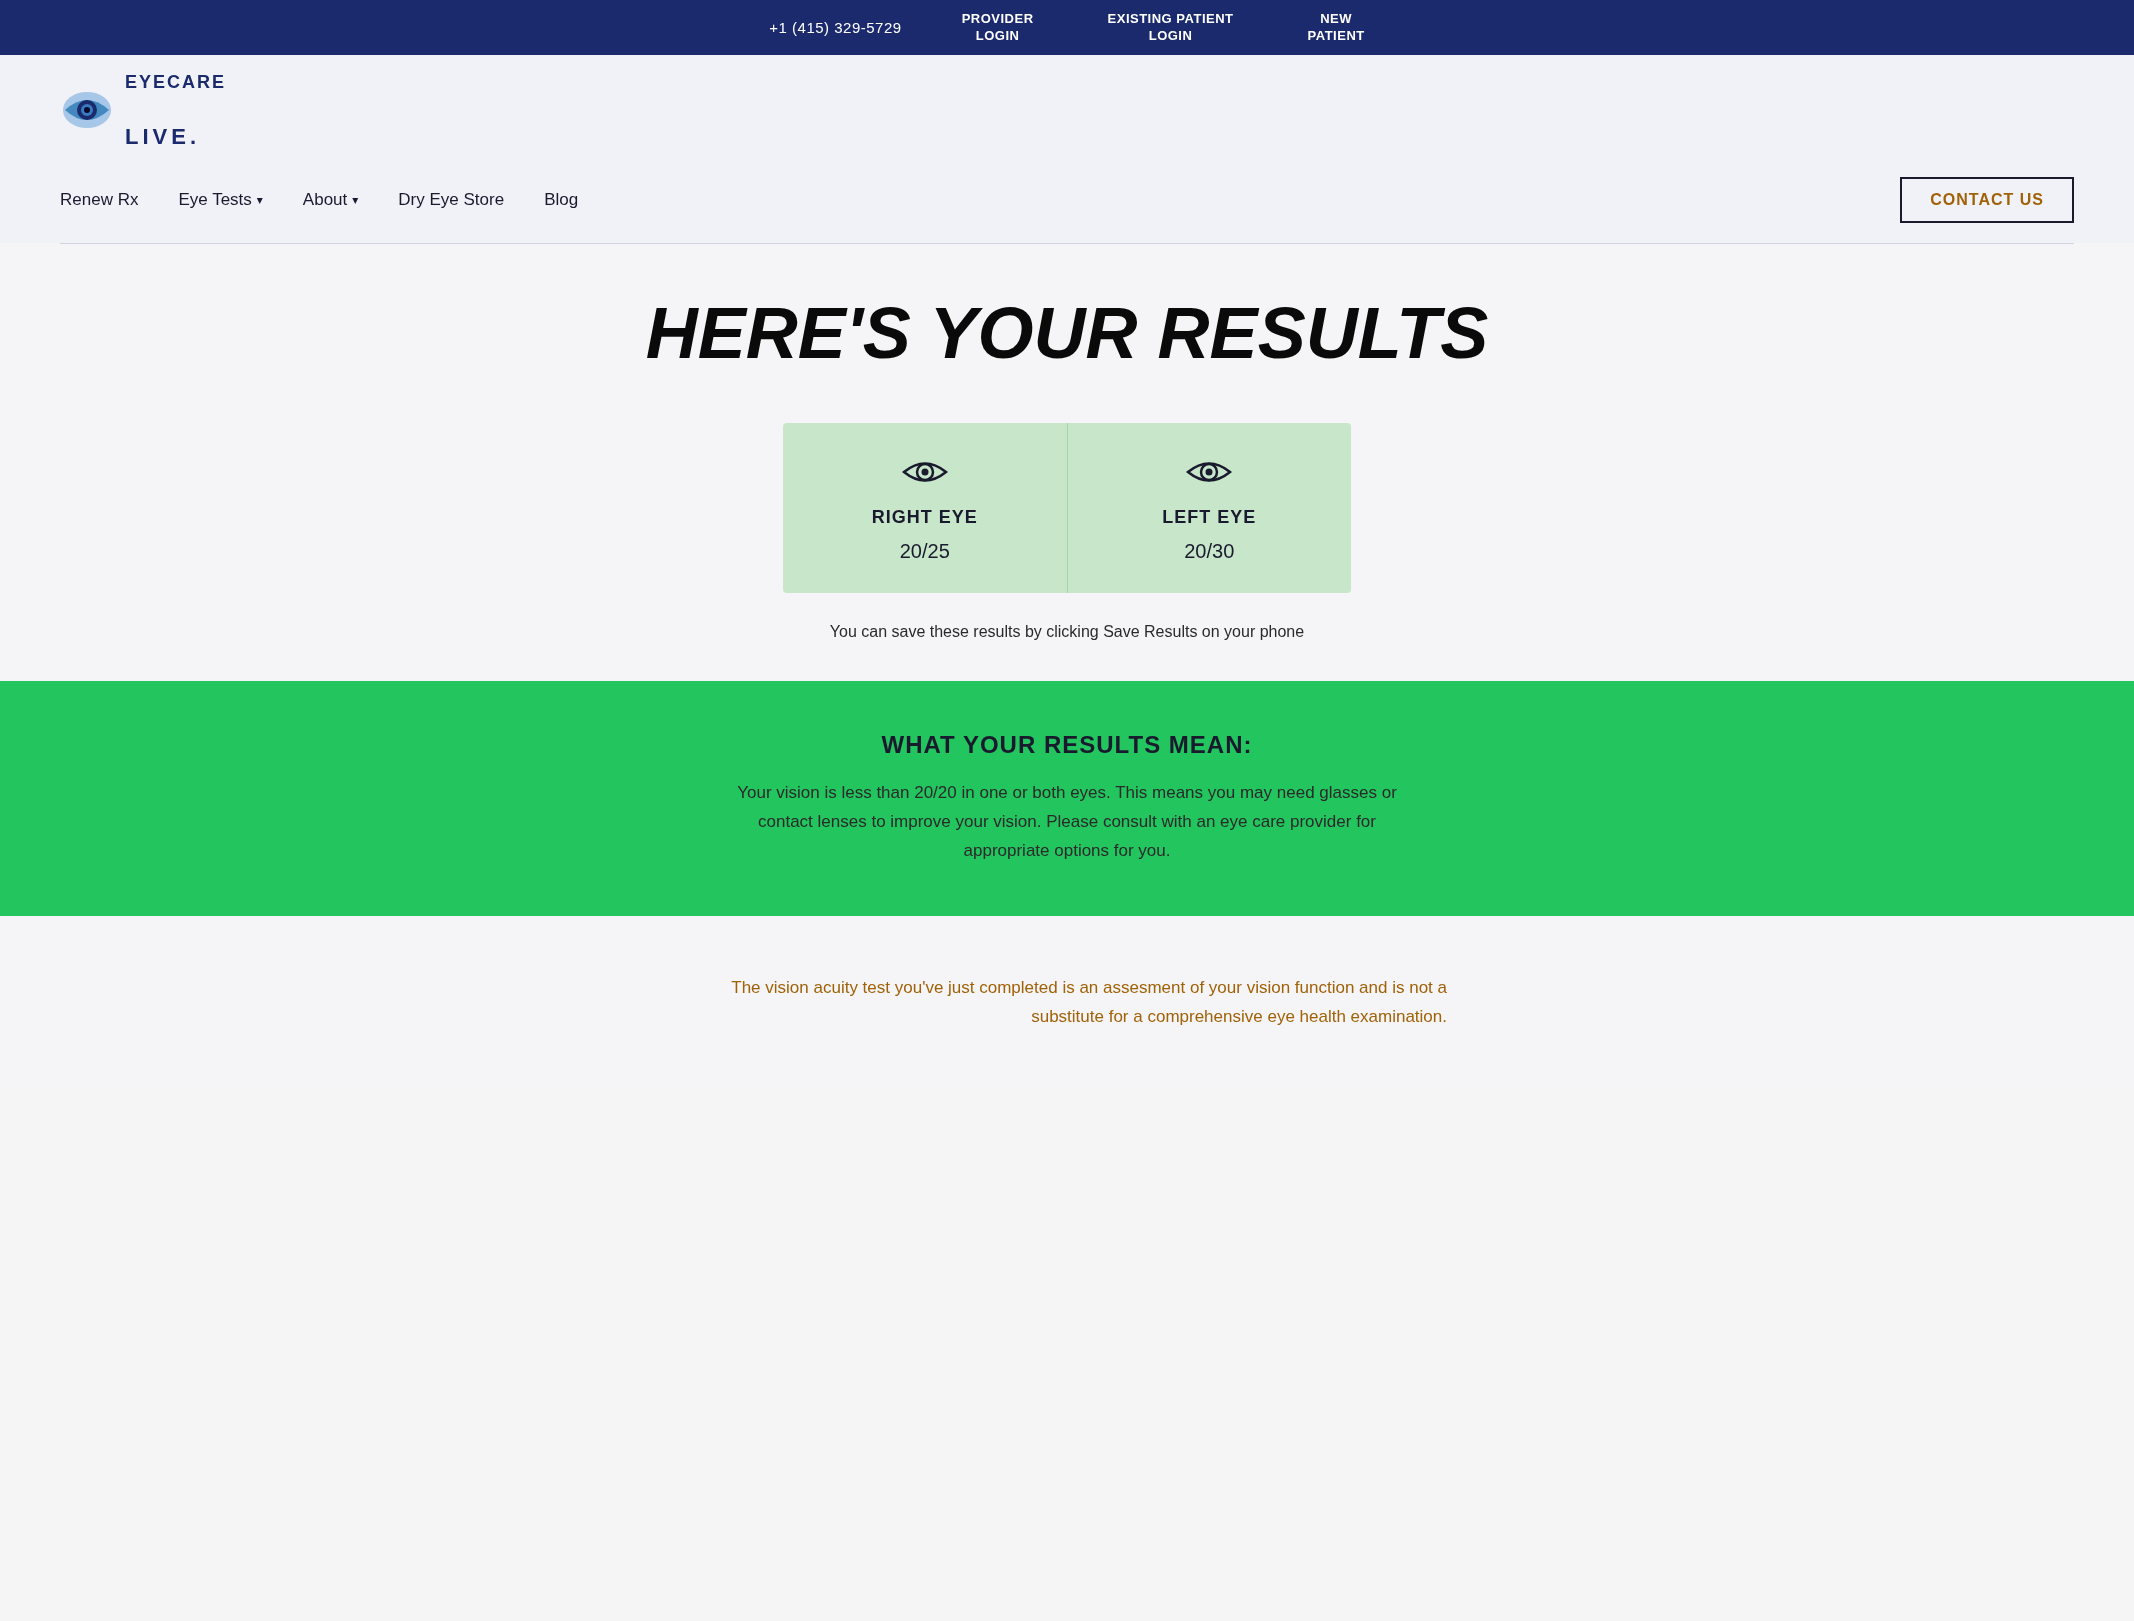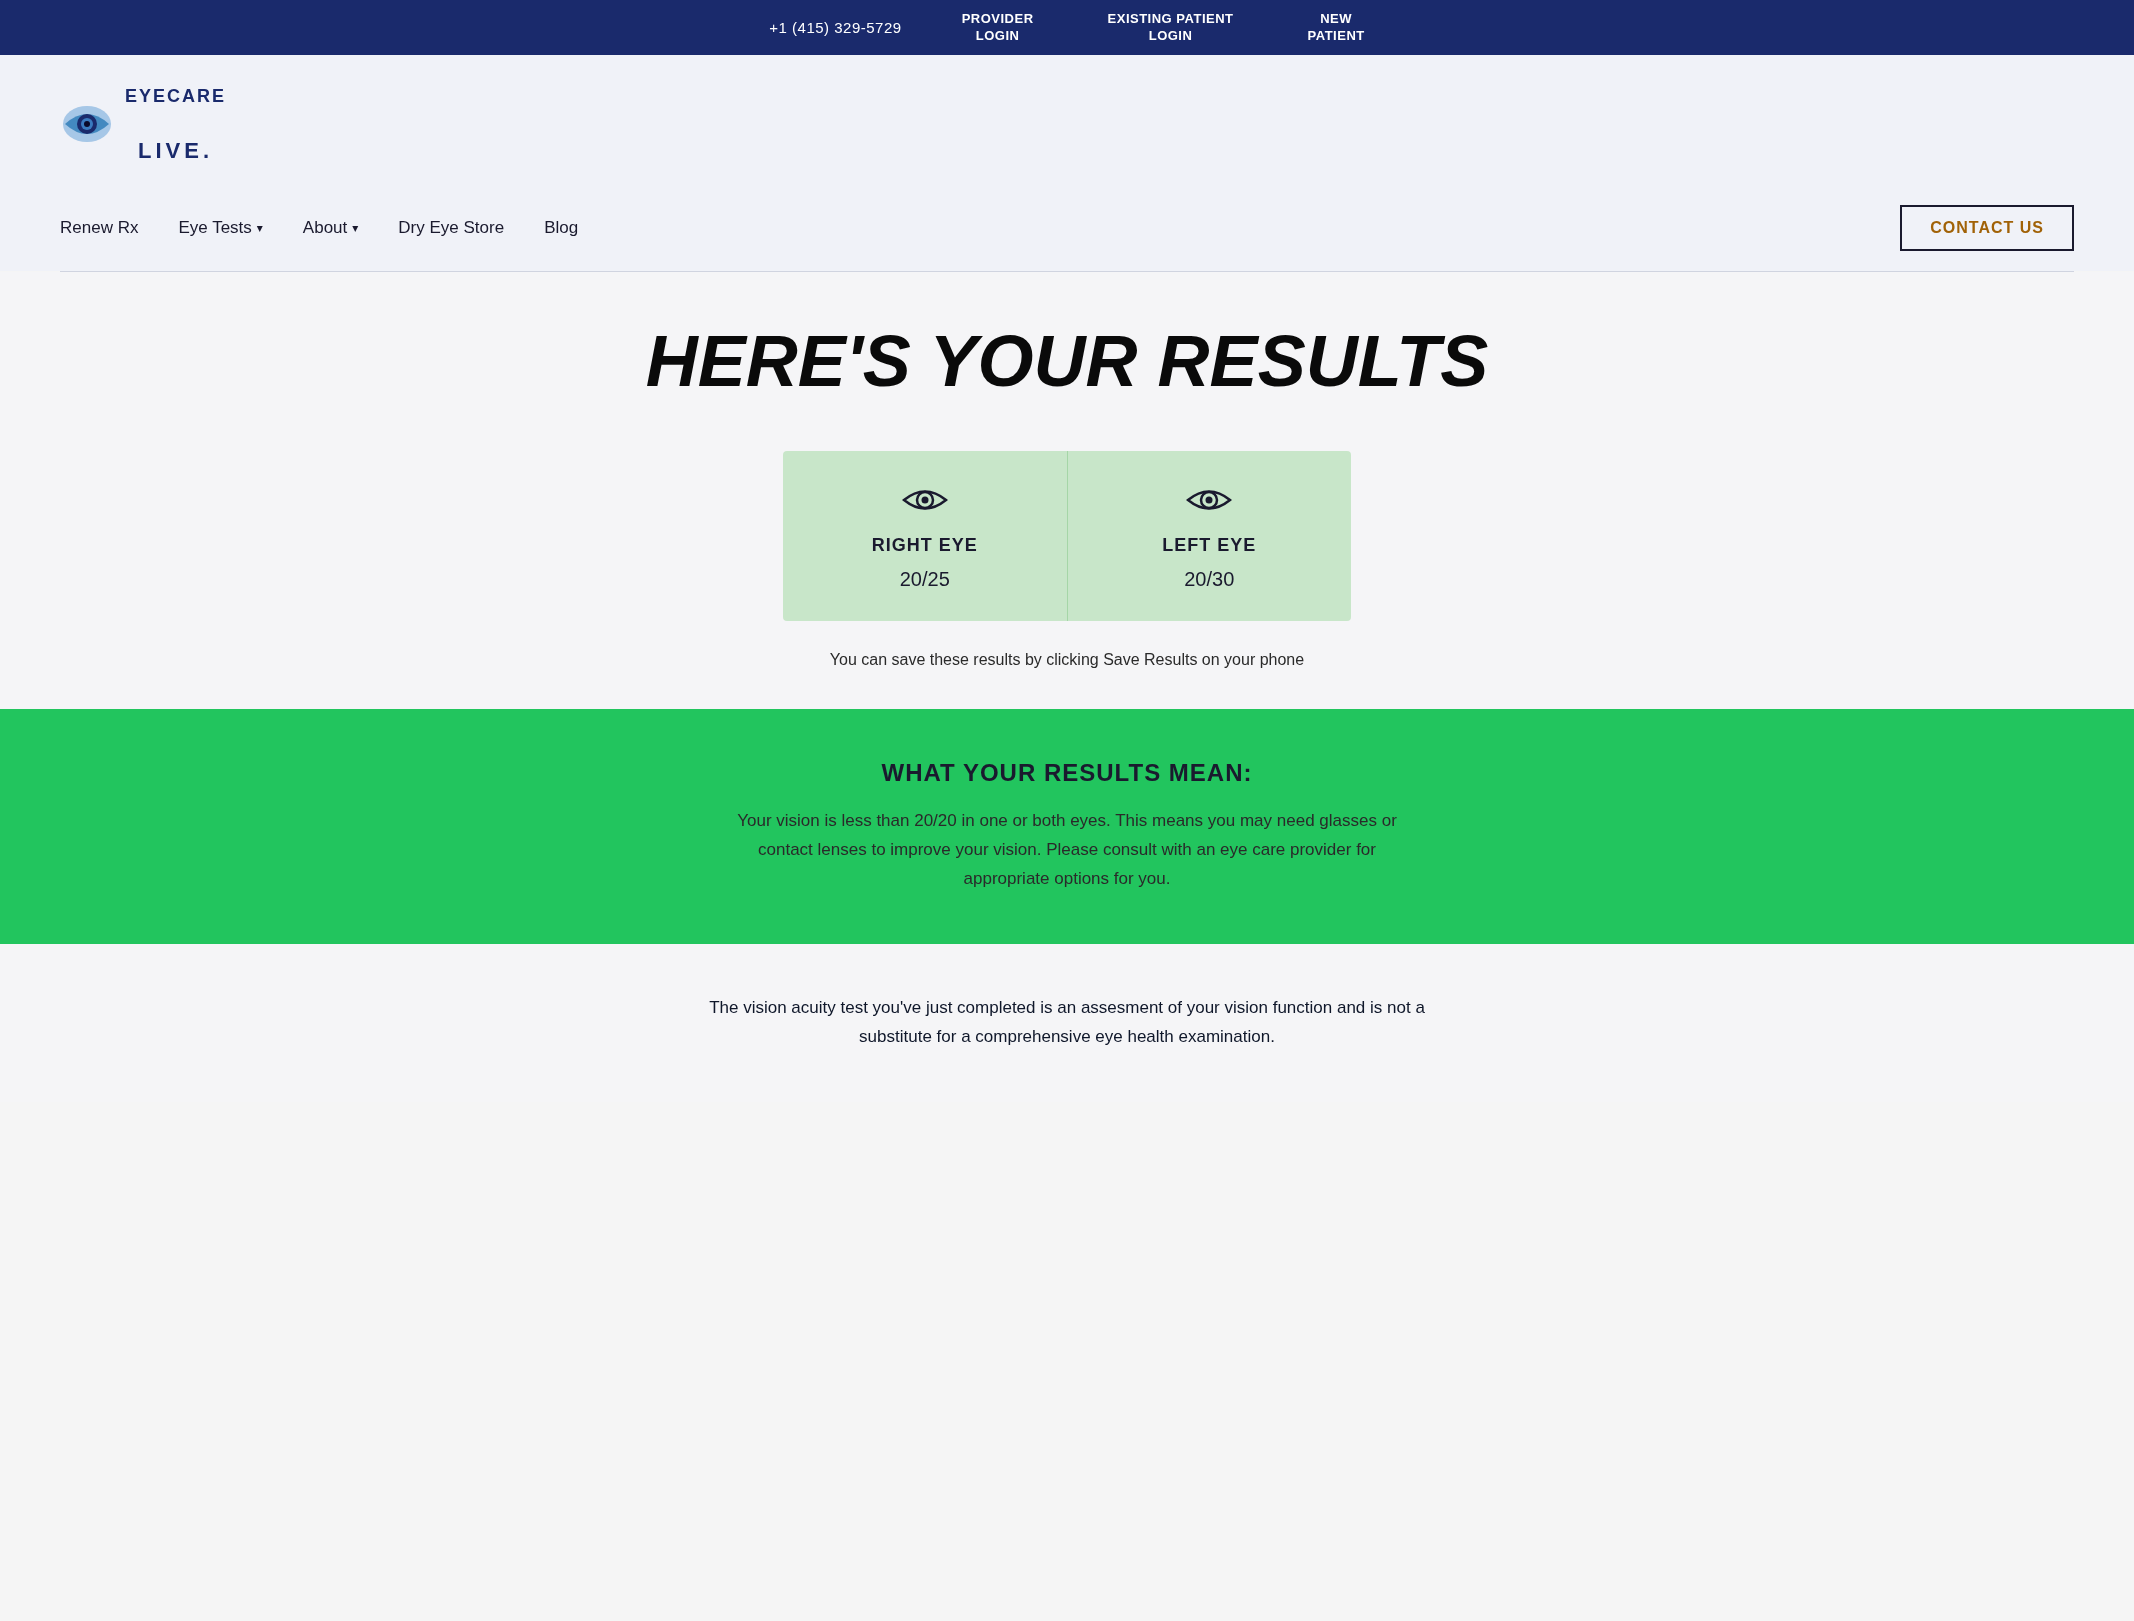--- a/index.html
+++ b/index.html
@@ -40,25 +40,24 @@
       text-align: center;
       line-height: 1.3;
       cursor: pointer;
       text-transform: uppercase;
       letter-spacing: 0.5px;
     }
 
     
     #header {
       background: #f0f2f8;
-      padding: 32px 60px;
+      padding: 18px 60px;
       display: flex;
       align-items: center;
       justify-content: space-between;
-      text-align: center;
     }
 
     .logo-area {
       display: flex;
       align-items: center;
       gap: 10px;
     }
 
     .logo-icon {
       width: 55px;
@@ -222,24 +221,25 @@
 
     
     #footer-section {
       background: #f5f5f7;
       padding: 50px 60px;
       text-align: center;
     }
 
     .footer-text {
       font-size: 17px;
-      color: #0f172a;
+      color: #a16207;
       line-height: 1.7;
       max-width: 760px;
-      margin: 0 auto;
+      margin: 8px auto;
+      text-align: right;
     }
   </style>
 </head>
 <body>
 
 <div id="top-bar">
   <span class="top-bar-phone">+1 (415) 329-5729</span>
   <div class="top-bar-links">
     <div class="top-bar-link">PROVIDER<br>LOGIN</div>
     <div class="top-bar-link">EXISTING PATIENT<br>LOGIN</div>

